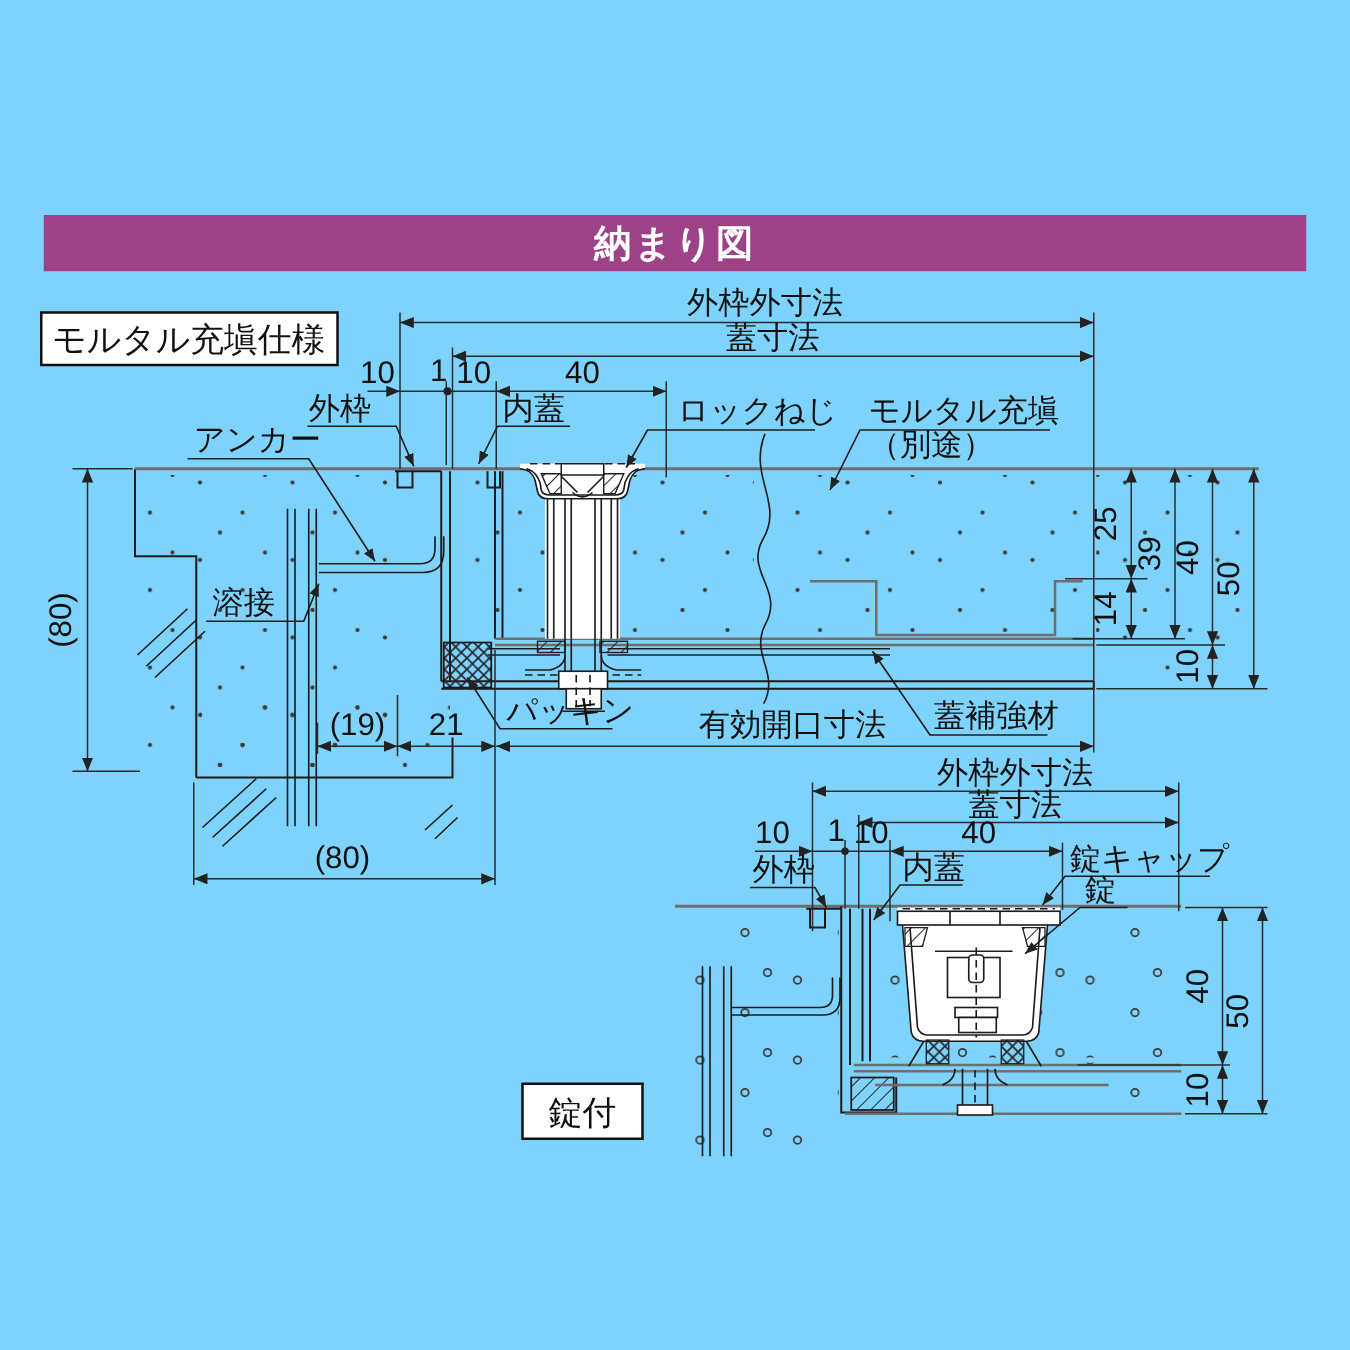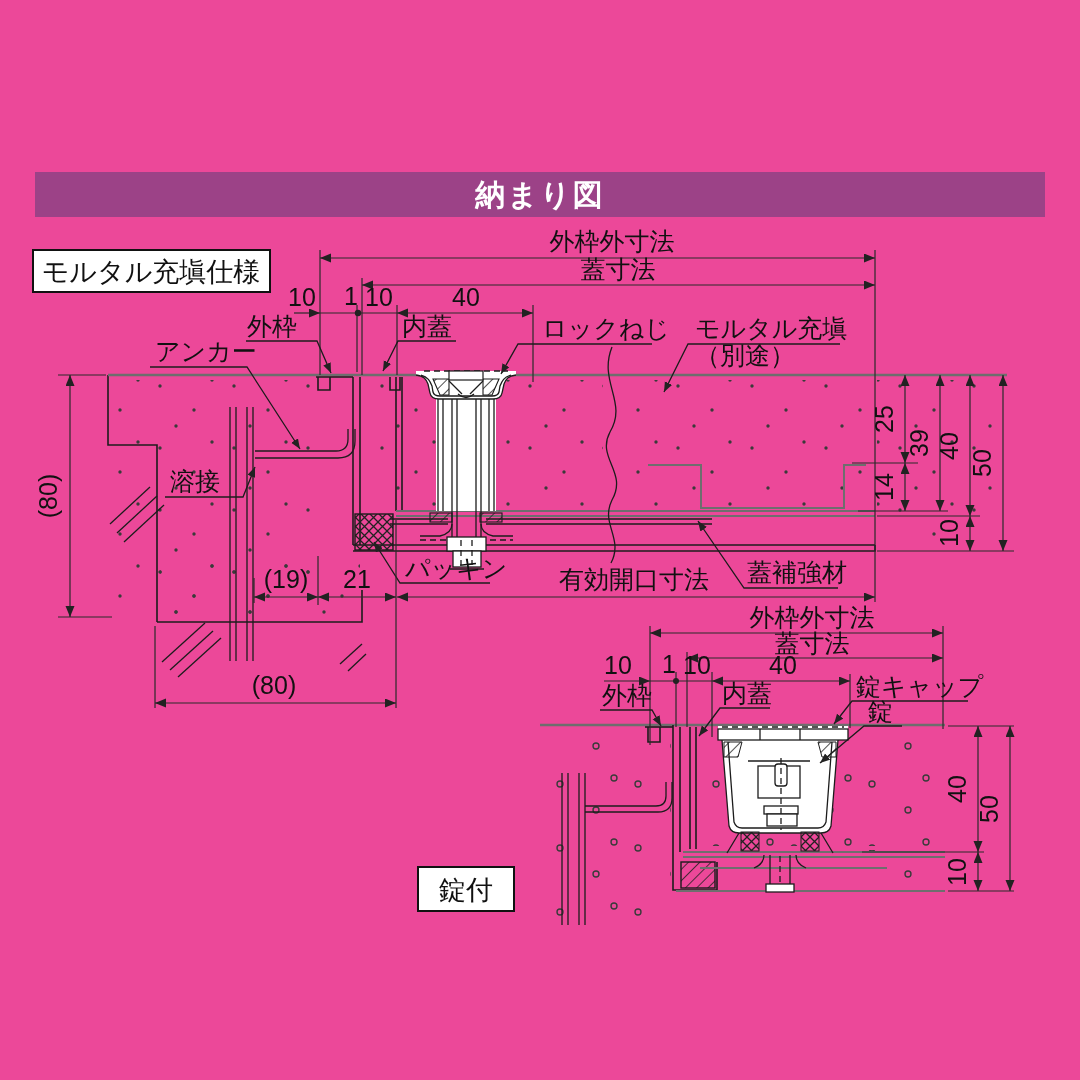--- a/index.html
+++ b/index.html
@@ -1,16 +1,16 @@
 <!DOCTYPE html>
 <html><head>
 <meta charset="utf-8">
 <style>
   html,body{margin:0;padding:0;background:#ffffff;}
-  .page{position:relative;width:1080px;height:1080px;background:#ec4899;overflow:hidden;
+  .page{position:relative;width:1080px;height:1080px;background:#7dd3fc;overflow:hidden;
         font-family:"Liberation Sans","DejaVu Sans",sans-serif;}
   svg text{font-family:"Liberation Sans","DejaVu Sans",sans-serif;fill:#111;}
   .lbl{font-size:25px;}
   .dim{font-size:25px;}
   .ttl{font-size:30px;fill:#ffffff;font-weight:bold;letter-spacing:2px;}
   .boxlbl{font-size:27px;}
   .thin{stroke:#2b2b2b;stroke-width:1.2;fill:none;}
   .blk{stroke:#1c1c1c;stroke-width:1.6;fill:none;}
   .blk2{stroke:#1c1c1c;stroke-width:1.3;fill:none;}
   .gry{stroke:#6e6e6e;stroke-width:2.4;fill:none;}

